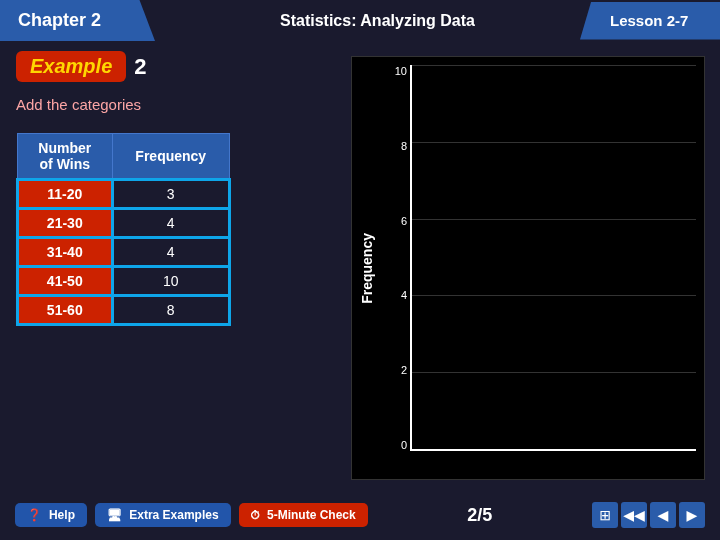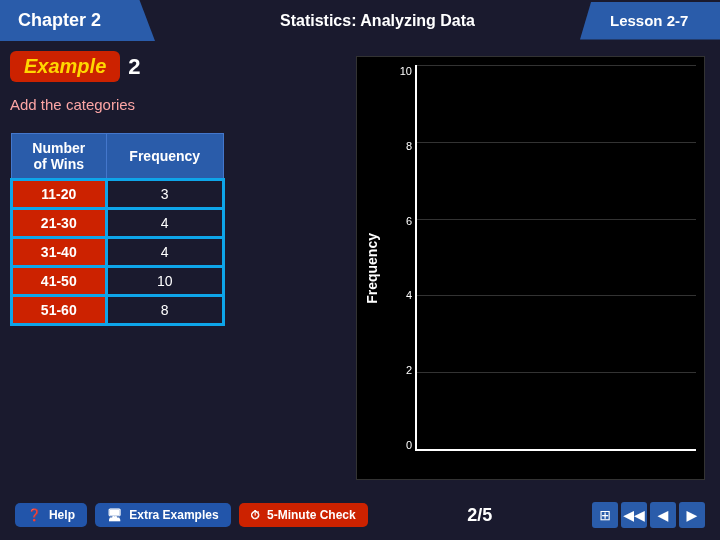--- a/index.html
+++ b/index.html
@@ -57,22 +57,22 @@
       clip-path: polygon(8% 0, 100% 0, 100% 100%, 0 100%);
       padding-left: 30px;
       min-width: 140px;
     }
 
     
     .main-content {
       display: flex;
       flex-direction: row;
       height: calc(540px - 41px - 50px);
-      padding: 10px 10px 5px 10px;
-      gap: 21px;
+      padding: 10px 10px 5px 16px;
+      gap: 10px;
     }
 
     
     .left-panel {
       flex: 0 0 320px;
       display: flex;
       flex-direction: column;
       gap: 8px;
     }
 

